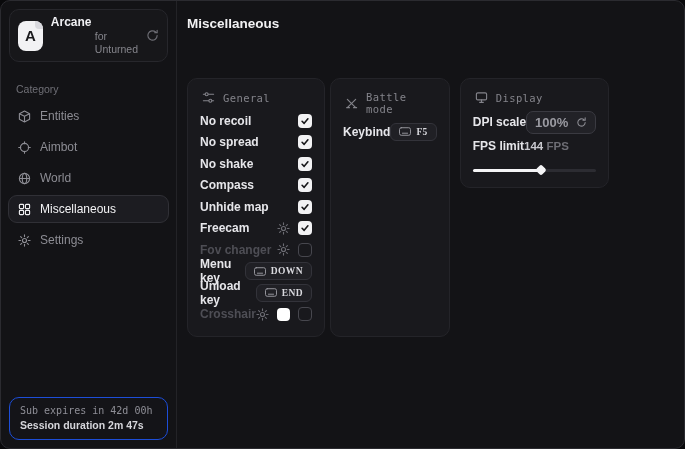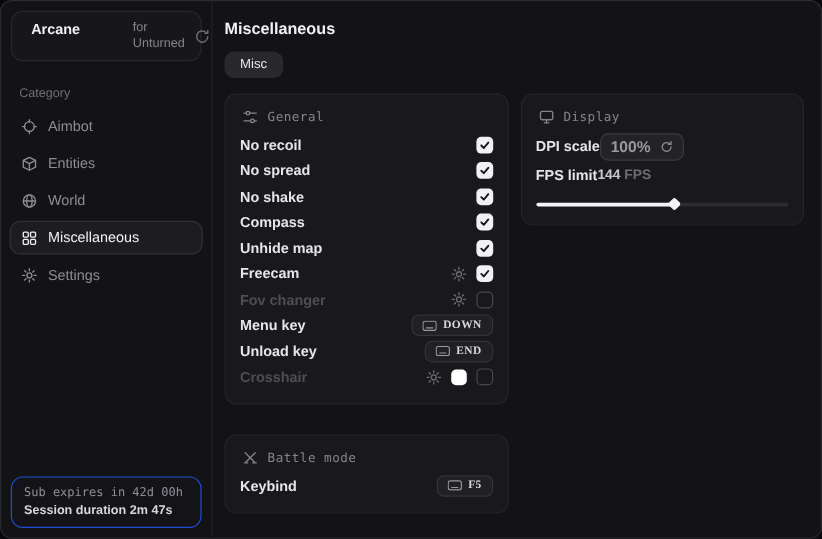--- a/index.html
+++ b/index.html
@@ -29,21 +29,21 @@
   }
   .logo {
     width:30px; height:30px; border-radius:8px;
     background:#f2f2f4; color:#1b1b1e;
     font-weight:bold; font-size:15px;
     display:flex; align-items:center; justify-content:center;
     position:relative; overflow:hidden;
   }
   .logo::after{ content:""; position:absolute; right:-6px; top:-6px; width:14px; height:14px; background:#d9d9de; border-radius:4px; }
   .logo span{ position:relative; z-index:1; }
-  .brand-text { display:flex; flex-direction:row; line-height:1.25; }
+  .brand-text { display:flex; flex-direction:column; line-height:1.25; }
   .brand-name { font-size:12px; font-weight:bold; color:#f0f0f3; }
   .brand-sub  { font-size:10.5px; color:#85858c;margin-left:44px; }
   .sync { margin-left:auto; color:#6c6c73; display:flex; cursor:pointer; }
 
   .category-label { margin:13px 15px 7px; font-size:10.5px; color:#6f6f76; }
 
   .nav { display:flex; flex-direction:column; gap:3px; }
   .nav-item {
     margin:0 7px; padding:0 9px; height:28px;
     display:flex; align-items:center; gap:9px;
@@ -70,21 +70,21 @@
   .page-title { font-size:13.5px; font-weight:bold; color:#f2f2f4; }
   .tabs { margin-top:12px; display:flex; gap:6px; }
   .tab {
     background:#28282d; color:#e8e8ec;
     border:none; border-radius:8px;
     font-size:11px; font-family:inherit;
     padding:5px 13px; cursor:pointer;
   }
 
   .columns { margin-top:13px; display:grid; grid-template-columns:1fr 1fr; gap:10px; align-items:start; }
-  .col { display:flex; flex-direction:column; gap:25px; }
+  .col { display:flex; gap:5px;margin-top:34px; }
 
   .panel {
     background:#19191d; border:1px solid #242429;
     border-radius:10px; padding:10px 12px 11px;
   }
   .panel-header {
     display:flex; align-items:center; gap:8px;
     color:#84848b; font-family:"DejaVu Sans Mono", monospace;
     font-size:10.5px; letter-spacing:.4px;
     margin:2px 0 6px; padding-left:2px;
@@ -166,39 +166,39 @@
             <path d="M12 1.5V4h-2.5"></path>
         </svg>
       </span>
     </div>
 
     <div class="category-label">Category</div>
 
     <nav class="nav">
         <div class="nav-item">
           <span class="icon">
+            <svg width="13" height="13" viewBox="0 0 14 14" fill="none" stroke="currentColor" stroke-width="1.2" stroke-linejoin="round">
+              <path d="M7 1.2 L12.5 4 V10 L7 12.8 L1.5 10 V4 Z"></path>
+              <path d="M1.5 4 L7 6.8 L12.5 4"></path>
+              <line x1="7" y1="6.8" x2="7" y2="12.8"></line>
+            </svg>
+          </span>
+          <span class="nav-label">Entities</span>
+        </div>
+        <div class="nav-item">
+          <span class="icon">
             <svg width="13" height="13" viewBox="0 0 14 14" fill="none" stroke="currentColor" stroke-width="1.2" stroke-linecap="round">
               <circle cx="7" cy="7" r="4.4"></circle>
               <line x1="7" y1="0.8" x2="7" y2="3"></line>
               <line x1="7" y1="11" x2="7" y2="13.2"></line>
               <line x1="0.8" y1="7" x2="3" y2="7"></line>
               <line x1="11" y1="7" x2="13.2" y2="7"></line>
             </svg>
           </span>
           <span class="nav-label">Aimbot</span>
-        </div>
-        <div class="nav-item">
-          <span class="icon">
-            <svg width="13" height="13" viewBox="0 0 14 14" fill="none" stroke="currentColor" stroke-width="1.2" stroke-linejoin="round">
-              <path d="M7 1.2 L12.5 4 V10 L7 12.8 L1.5 10 V4 Z"></path>
-              <path d="M1.5 4 L7 6.8 L12.5 4"></path>
-              <line x1="7" y1="6.8" x2="7" y2="12.8"></line>
-            </svg>
-          </span>
-          <span class="nav-label">Entities</span>
         </div>
         <div class="nav-item">
           <span class="icon">
             <svg width="13" height="13" viewBox="0 0 14 14" fill="none" stroke="currentColor" stroke-width="1.2">
               <circle cx="7" cy="7" r="5.5"></circle>
               <ellipse cx="7" cy="7" rx="2.4" ry="5.5"></ellipse>
               <line x1="1.5" y1="7" x2="12.5" y2="7"></line>
             </svg>
           </span>
           <span class="nav-label">World</span>
@@ -236,23 +236,20 @@
 
     <div class="sub-card">
       <div class="sub-line1">Sub expires in 42d 00h</div>
       <div class="sub-line2">Session duration 2m 47s</div>
     </div>
   </aside>
 
   <main class="main">
     <h1 class="page-title">Miscellaneous</h1>
 
-    <div class="tabs">
-      <button class="tab">Misc</button>
-    </div>
 
     <div class="columns">
       <div class="col">
 
         <section class="panel">
           <div class="panel-header">
             <span class="icon">
               <svg width="13" height="13" viewBox="0 0 14 14" fill="none" stroke="currentColor" stroke-width="1.2" stroke-linecap="round">
                 <line x1="1.5" y1="3.5" x2="12.5" y2="3.5"></line>
                   <line x1="1.5" y1="10.5" x2="12.5" y2="10.5"></line>

